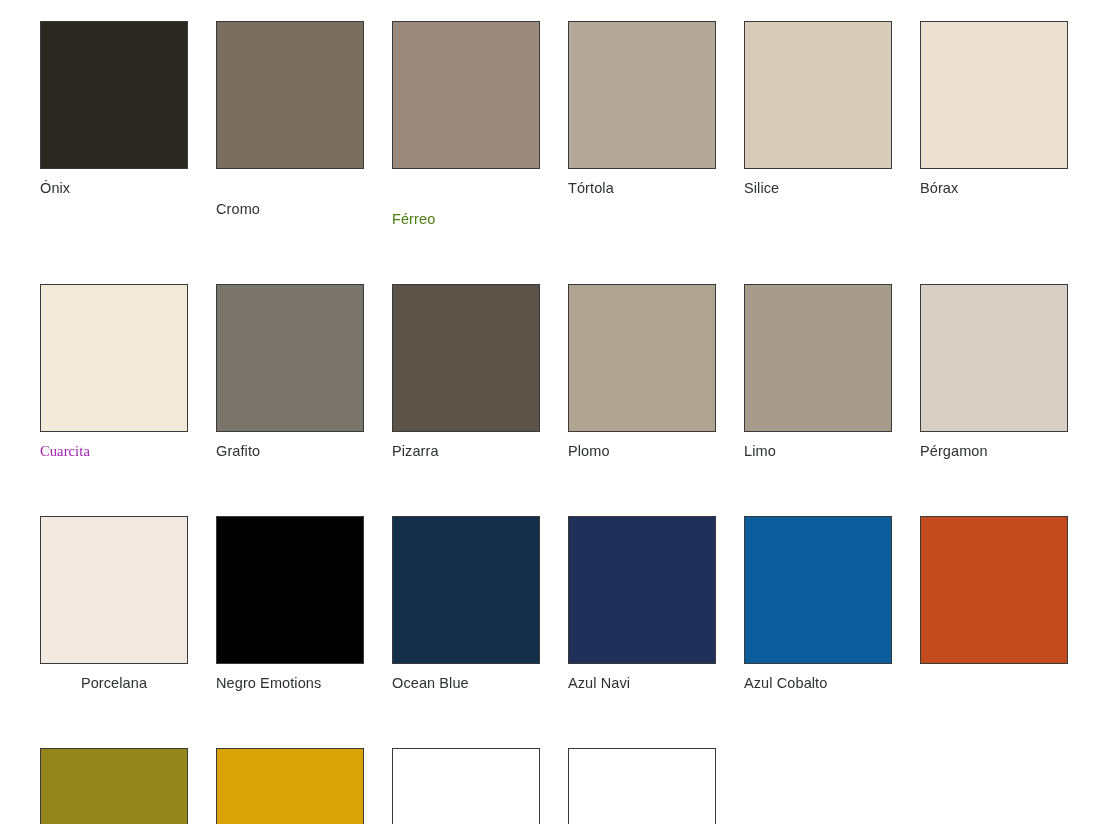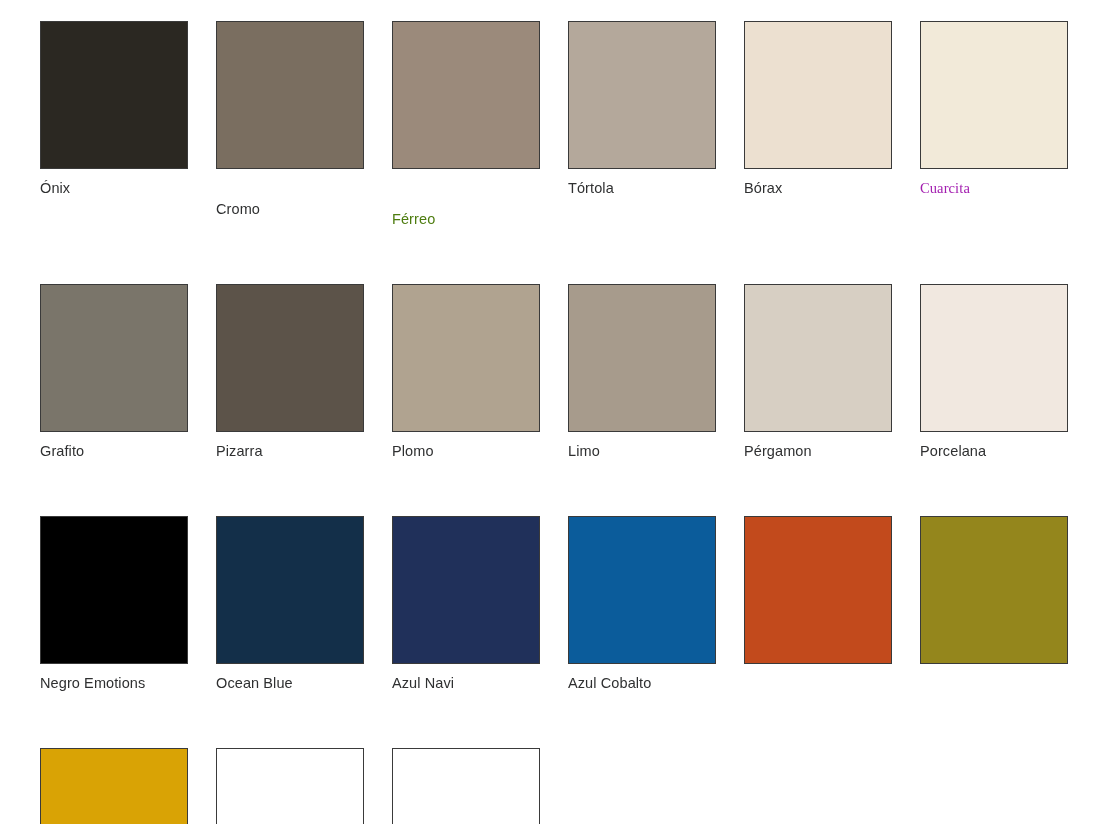--- a/index.html
+++ b/index.html
@@ -69,20 +69,24 @@
       </div>
       <div class="swatch-cell">
         <span class="swatch-chip" style="background-color: rgb(155, 138, 123); border-color: rgb(58, 58, 58);"></span>
         <span class="swatch-label" style="color: #4d7c0f; margin-top: 42px;">Férreo</span>
       </div>
       <div class="swatch-cell">
         <span class="swatch-chip" style="background-color: rgb(180, 168, 155); border-color: rgb(58, 58, 58);"></span>
         <span class="swatch-label" style="color: rgb(47, 48, 49);">Tórtola</span>
       </div>
       <div class="swatch-cell">
+        <span class="swatch-chip" style="background-color: rgb(217, 203, 186); border-color: rgb(58, 58, 58);"></span>
+        <span class="swatch-label" style="color: rgb(47, 48, 49);">Silice</span>
+      </div>
+      <div class="swatch-cell">
         <span class="swatch-chip" style="background-color: rgb(236, 224, 208); border-color: rgb(58, 58, 58);"></span>
         <span class="swatch-label" style="color: rgb(47, 48, 49);">Bórax</span>
       </div>
       <div class="swatch-cell">
         <span class="swatch-chip" style="background-color: rgb(242, 234, 217); border-color: rgb(58, 58, 58);"></span>
         <span class="swatch-label" style="color: #a21caf; font-family: Liberation Serif, serif;">Cuarcita</span>
       </div>
       <div class="swatch-cell">
         <span class="swatch-chip" style="background-color: rgb(122, 117, 106); border-color: rgb(58, 58, 58);"></span>
         <span class="swatch-label" style="color: rgb(47, 48, 49);">Grafito</span>
@@ -98,21 +102,21 @@
       <div class="swatch-cell">
         <span class="swatch-chip" style="background-color: rgb(167, 155, 140); border-color: rgb(58, 58, 58);"></span>
         <span class="swatch-label" style="color: rgb(47, 48, 49);">Limo</span>
       </div>
       <div class="swatch-cell">
         <span class="swatch-chip" style="background-color: rgb(215, 207, 195); border-color: rgb(58, 58, 58);"></span>
         <span class="swatch-label" style="color: rgb(47, 48, 49);">Pérgamon</span>
       </div>
       <div class="swatch-cell">
         <span class="swatch-chip" style="background-color: rgb(241, 232, 224); border-color: rgb(58, 58, 58);"></span>
-        <span class="swatch-label" style="color: rgb(47, 48, 49);">Porcelana</span>
+        <span class="swatch-label" style="color: rgb(47, 48, 49); text-align: center;">Porcelana</span>
       </div>
       <div class="swatch-cell">
         <span class="swatch-chip" style="background-color: rgb(0, 0, 0); border-color: rgb(58, 58, 58);"></span>
         <span class="swatch-label" style="color: rgb(47, 48, 49);">Negro Emotions</span>
       </div>
       <div class="swatch-cell">
         <span class="swatch-chip" style="background-color: rgb(19, 47, 73); border-color: rgb(58, 58, 58);"></span>
         <span class="swatch-label" style="color: rgb(47, 48, 49);">Ocean Blue</span>
       </div>
       <div class="swatch-cell">

